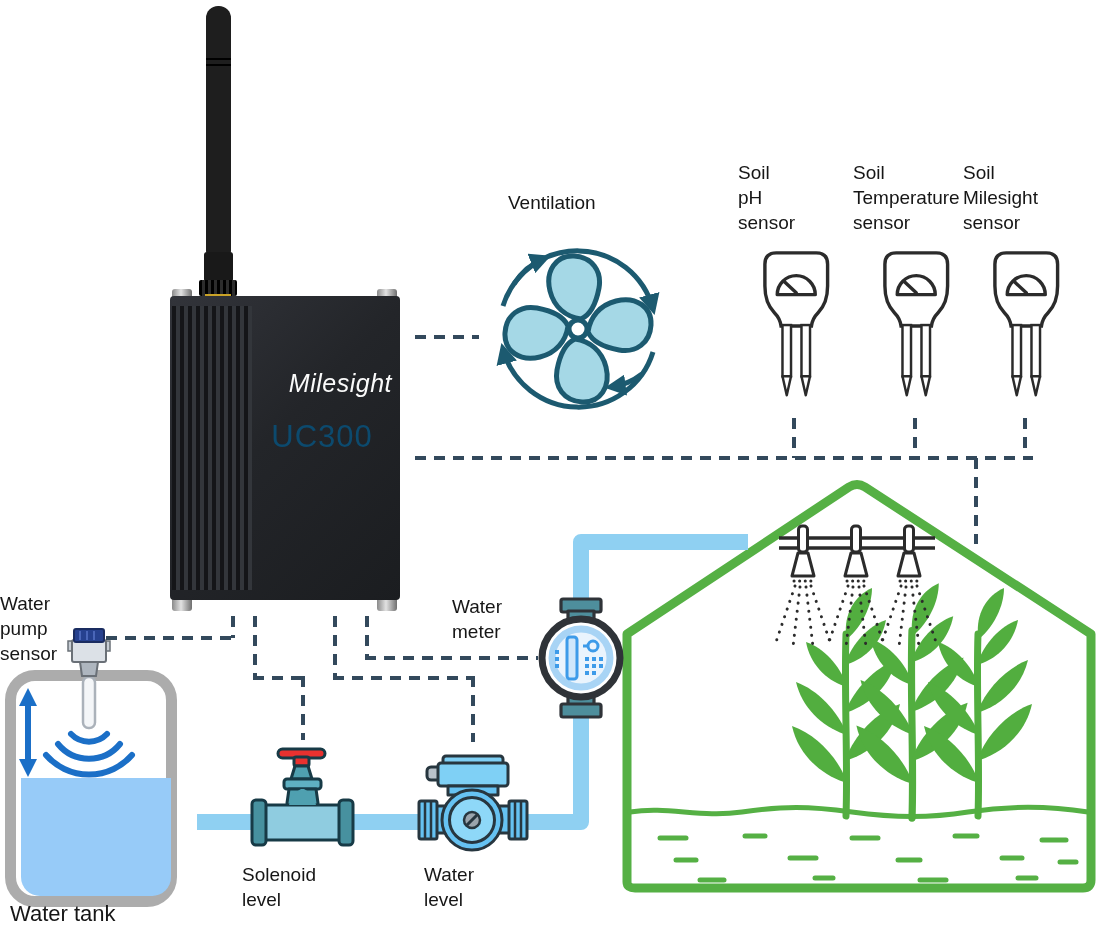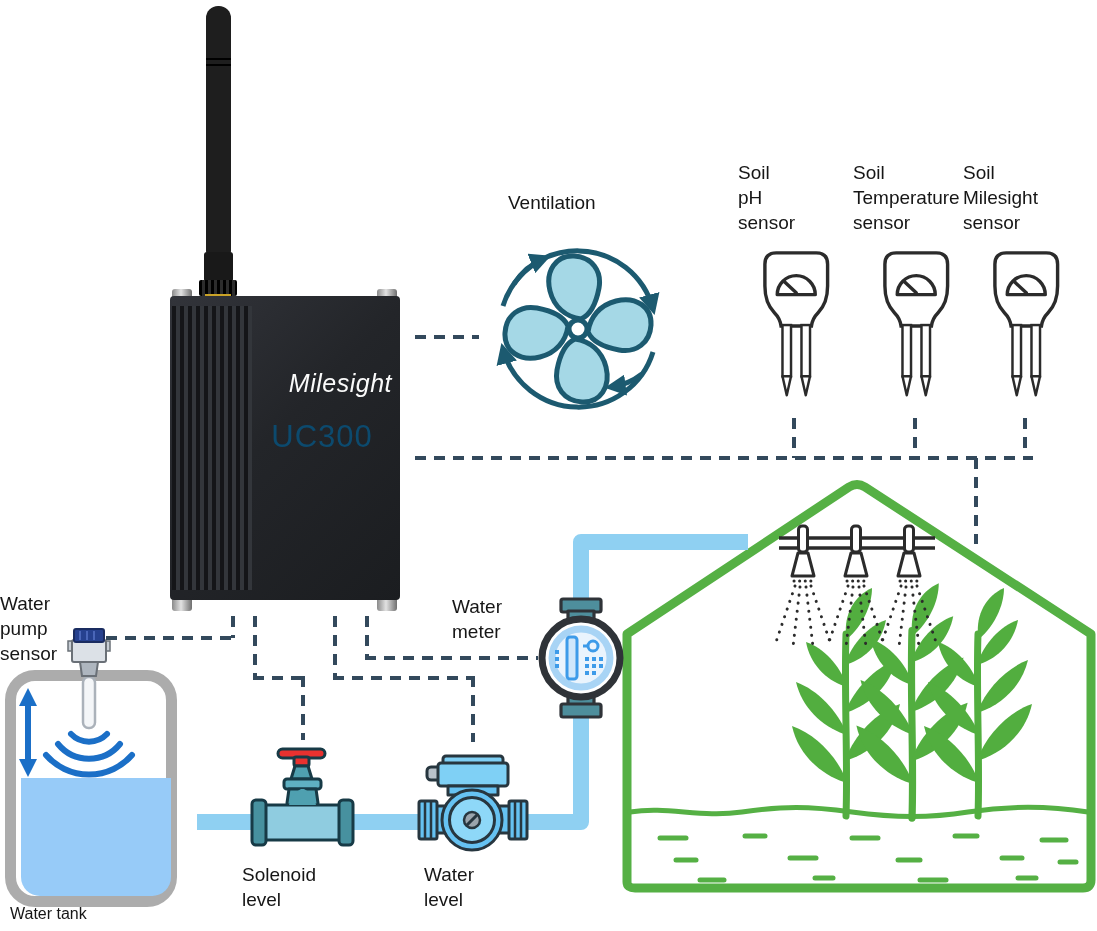--- a/index.html
+++ b/index.html
@@ -277,21 +277,21 @@
     <div>Water</div>
     <div>pump</div>
     <div>sensor</div>
   </div>
 
   <div class="label" style="left:452px;top:594px;width:105px;">
     <div>Water</div>
     <div>meter</div>
   </div>
 
-  <div class="label" style="left:10px;top:901px;width:155px;font-size:16px;">
+  <div class="label" style="left:10px;top:901px;width:155px;font-size:22px;">
     <div>Water tank</div>
   </div>
 
   <div class="label" style="left:242px;top:862px;width:120px;">
     <div>Solenoid</div>
     <div>level</div>
   </div>
 
   <div class="label" style="left:424px;top:862px;width:105px;">
     <div>Water</div>

